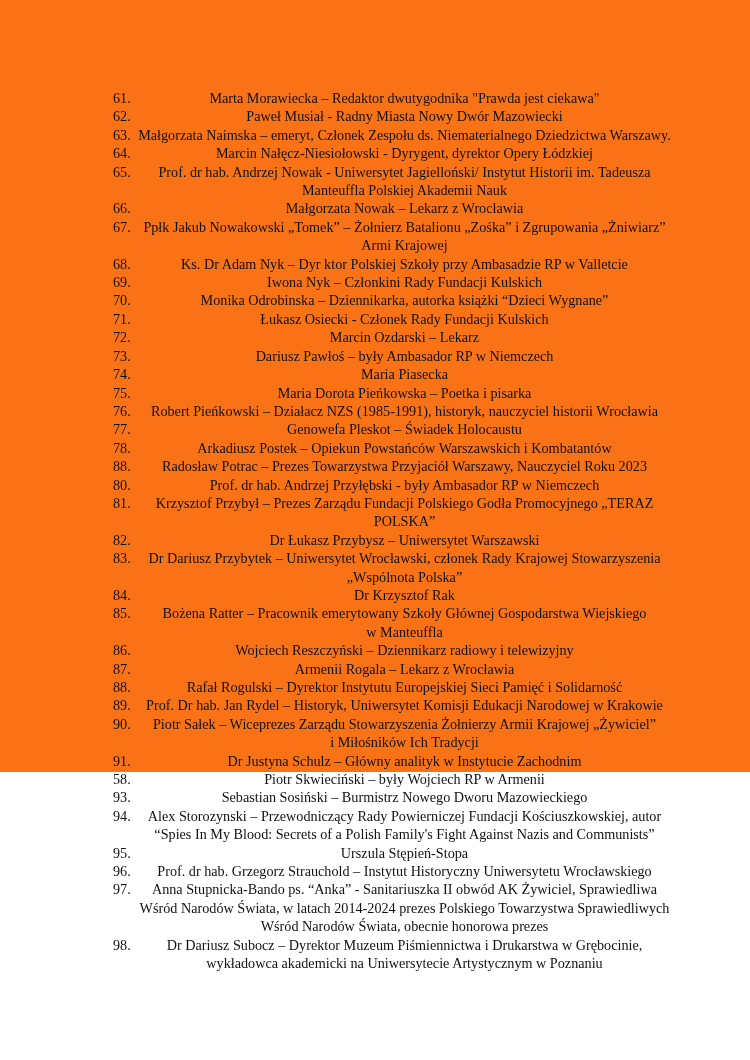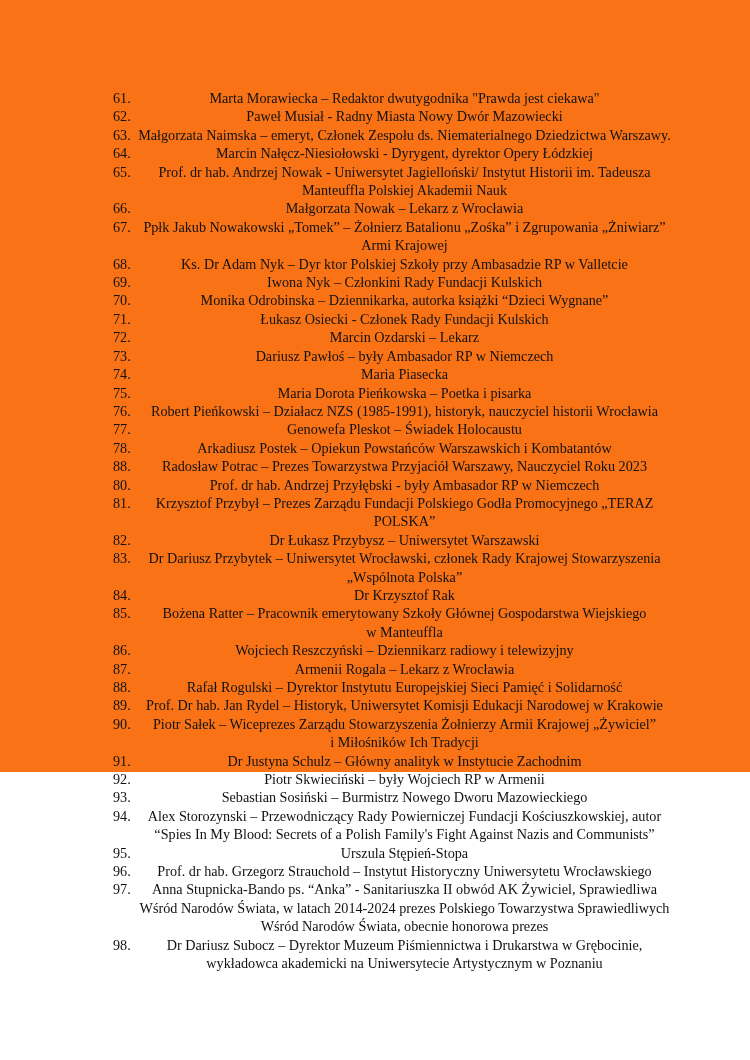--- a/index.html
+++ b/index.html
@@ -208,21 +208,21 @@
           <span class="line">i Miłośników Ich Tradycji</span>
         </span>
       </li>
       <li class="item">
         <span class="num">91.</span>
         <span class="text">
           <span class="line">Dr Justyna Schulz – Główny analityk w Instytucie Zachodnim</span>
         </span>
       </li>
       <li class="item">
-        <span class="num">92.</span>
+        <span class="num">58.</span>
         <span class="text">
           <span class="line">Piotr Skwieciński – były Wojciech RP w Armenii</span>
         </span>
       </li>
       <li class="item">
         <span class="num">93.</span>
         <span class="text">
           <span class="line">Sebastian Sosiński – Burmistrz Nowego Dworu Mazowieckiego</span>
         </span>
       </li>

